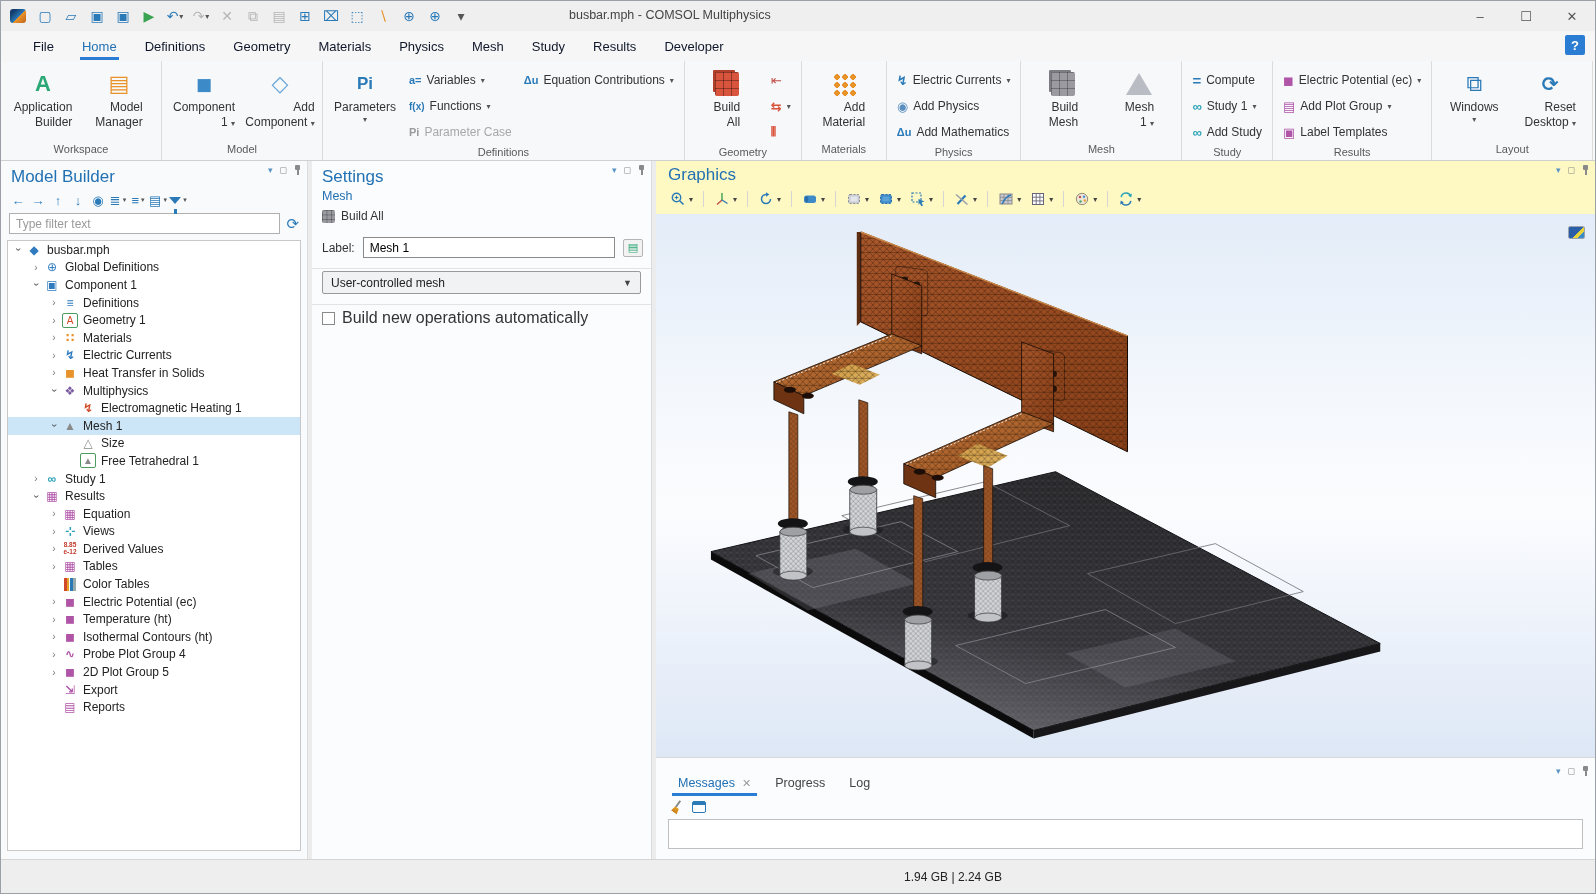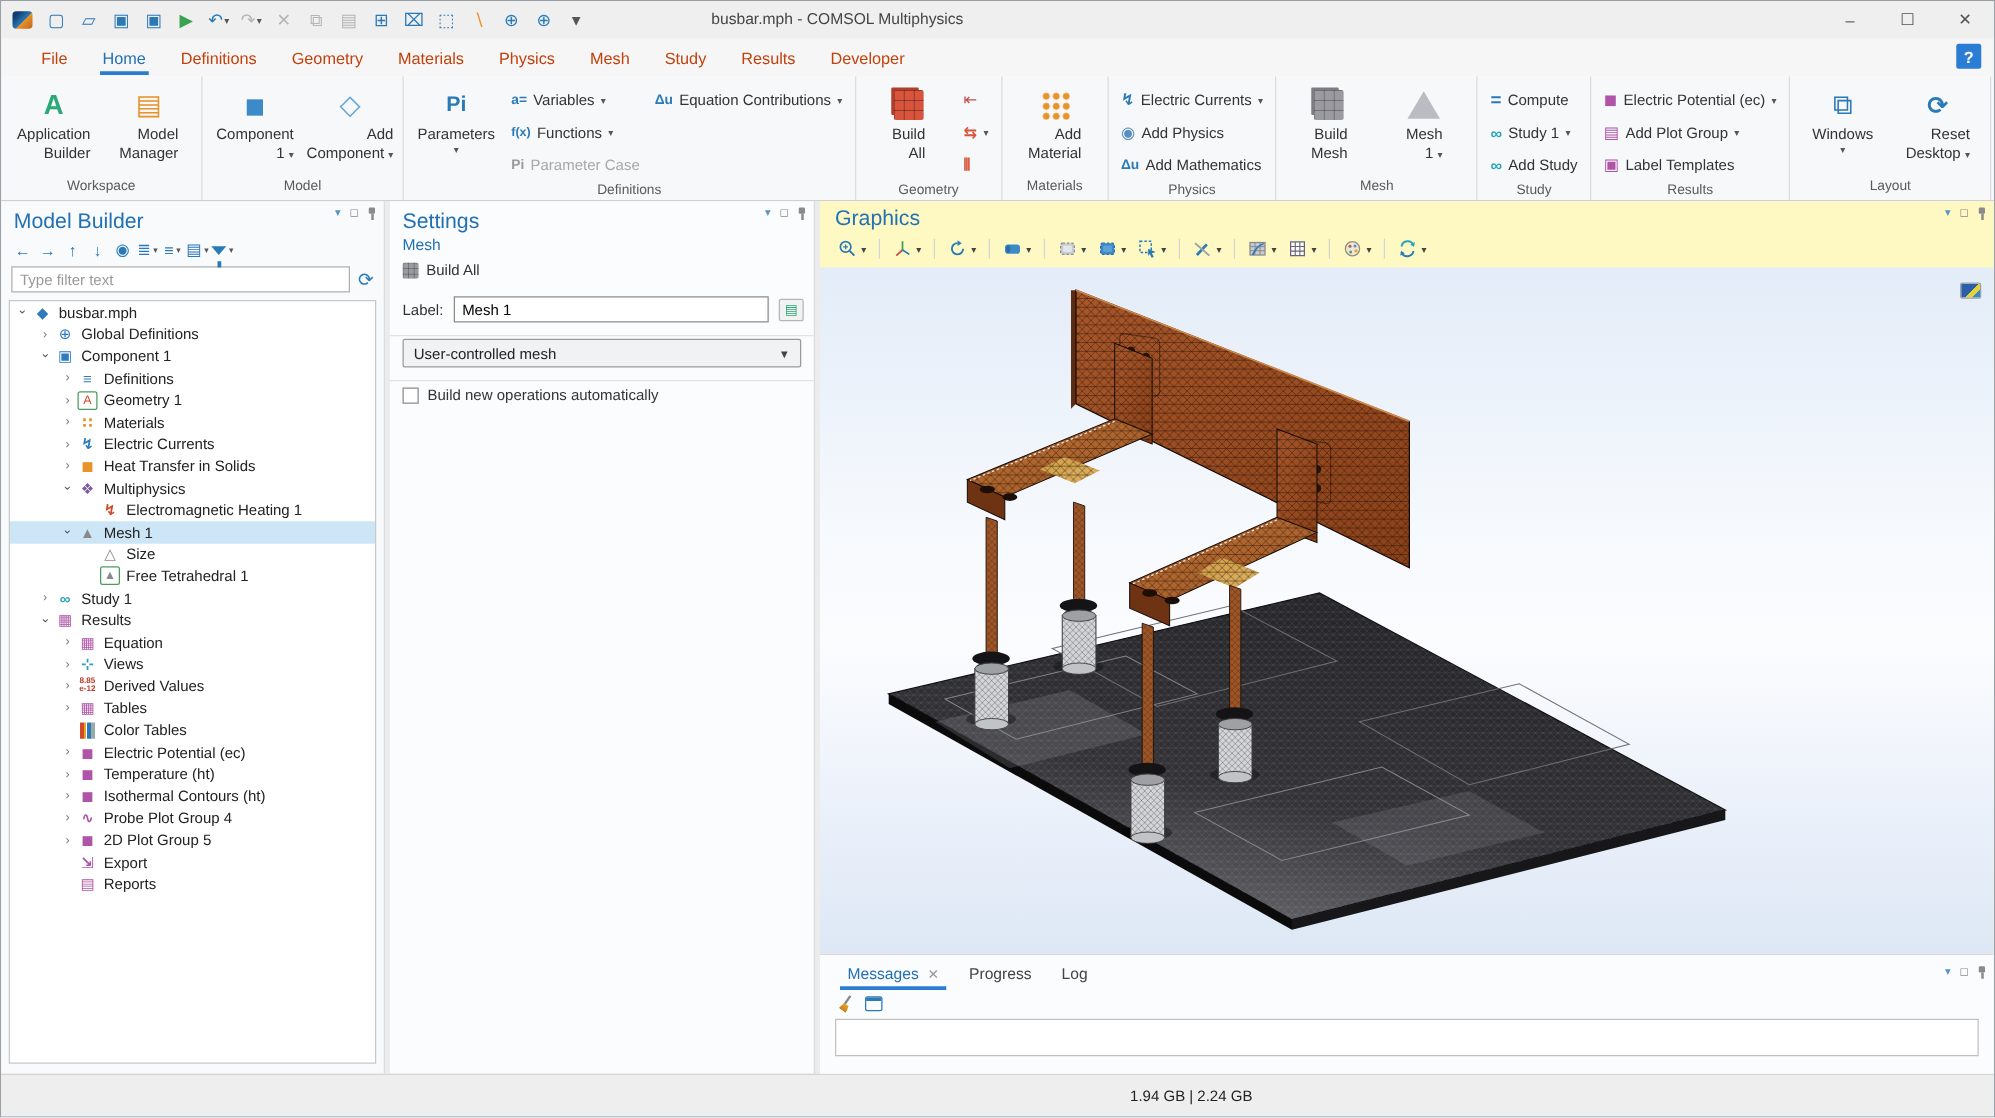--- a/index.html
+++ b/index.html
@@ -13,21 +13,21 @@
   .qat-btn { width:24px; height:22px; display:flex; align-items:center; justify-content:center; font-size:14px; color:#2a7ab8; border-radius:3px; cursor:default; }
   .qat-btn .car { font-size:8px; color:#555; margin-left:1px; }
   .qat-btn.disabled { color:#b5b5b5; }
   .qat-logo { width:16px; height:14px; border-radius:3px; background:linear-gradient(135deg,#123d6e 20%,#2a7ab8 55%,#e8922a 56%,#c2641a); margin-right:2px; }
   .title-text { position:absolute; left:568px; top:7px; font-size:12.5px; color:#444; }
   .win-controls { position:absolute; right:0; top:0; height:30px; display:flex; }
   .win-btn { width:46px; height:30px; display:flex; align-items:center; justify-content:center; font-size:13px; color:#555; }
 
   
   .menubar { height:30px; background:#f6f6f6; display:flex; align-items:center; padding-left:18px; gap:0; position:relative; flex:0 0 auto; }
-  .menu-item { padding:6px 14px 5px 14px; font-size:13px; color:#c2410c; position:relative; cursor:default; }
+  .menu-item { padding:6px 14px 5px 14px; font-size:13px; color:#0f172a; position:relative; cursor:default; }
   .menu-item.active { color:#2271b3; }
   .menu-item.active::after { content:""; position:absolute; left:12px; right:12px; bottom:-1px; height:3px; background:#2b7cd3; }
   .help-btn { position:absolute; right:10px; top:4px; width:20px; height:20px; background:#2b7cd3; color:#fff; font-weight:bold; display:flex; align-items:center; justify-content:center; border-radius:2px; font-size:13px; }
 
   
   .ribbon { height:100px; background:#f7f8fa; border-bottom:1px solid #d0d0d0; display:flex; flex:0 0 auto; }
   .rgroup { display:flex; flex-direction:column; border-right:1px solid #dcdcdc; padding:4px 6px 0 6px; }
   .rgroup-content { flex:1; display:flex; align-items:flex-start; gap:4px; }
   .rgroup-label { height:18px; text-align:center; font-size:11px; color:#5a5a5a; padding-top:1px; }
   .rbig { width:72px; display:flex; flex-direction:column; align-items:center; padding-top:3px; border-radius:3px; cursor:default; }
@@ -84,37 +84,37 @@
   .set-buildall { display:flex; align-items:center; gap:6px; padding:4px 10px 8px 10px; font-size:12px; color:#333; }
   .label-row { display:flex; align-items:center; gap:8px; padding:6px 8px 10px 10px; border-bottom:1px solid #e3e3e3; }
   .label-row label { font-size:12px; color:#333; }
   .label-row input { flex:1; height:21px; border:1px solid #8a8a8a; padding:0 6px; font-size:12px; font-family:inherit; }
   .label-edit-btn { width:20px; height:18px; border:1px solid #b5b5b5; background:#f2f2f2; display:flex; align-items:center; justify-content:center; font-size:11px; color:#2aa876; border-radius:2px; }
   .section-head { display:flex; align-items:center; gap:6px; padding:10px 10px 6px 10px; color:#2271b3; font-size:12.5px; }
   .section-head .schev { font-size:9px; transform:rotate(90deg); display:inline-block; }
   .dropdown { margin:2px 10px 10px 10px; height:23px; background:#f1f2f4; border:1px solid #9a9a9a; border-radius:2px; display:flex; align-items:center; justify-content:space-between; padding:0 8px; font-size:12px; color:#222; }
   .dropdown .dcar { font-size:9px; color:#444; }
   .sec-divider { border-bottom:1px solid #e3e3e3; margin:0 0 0 0; }
-  .check-row { display:flex; align-items:center; gap:7px; padding:4px 10px; font-size:12px; color:#333; }
+  .check-row { display:flex; align-items:center; gap:7px; padding:4px 10px; font-size:16px; color:#333; }
   .checkbox { width:13px; height:13px; border:1px solid #8a8a8a; background:#fff; flex:0 0 auto; }
 
   
   .rightcol { flex:1; display:flex; flex-direction:column; min-width:0; }
   .graphics { height:602px; background:#fef9c3; display:flex; flex-direction:column; position:relative; }
   .gfx-head { padding:4px 8px 0 12px; }
   .gfx-toolbar { display:flex; align-items:center; padding:3px 8px 4px 10px; gap:1px; }
   .gbtn { height:22px; display:flex; align-items:center; gap:3px; padding:0 4px; border-radius:3px; }
   .gbtn .car { font-size:8px; color:#444; }
   .gsep { width:1px; height:16px; background:#d5d5d5; margin:0 5px; }
   .gfx-canvas { flex:1; margin:0; position:relative; background:linear-gradient(180deg,#e3ecf8 0%,#f6f9fd 38%,#fbfcfe 55%,#e7eef9 85%,#dde7f5 100%); }
   .gfx-canvas svg { width:100%; height:100%; display:block; }
   .snap-icon { position:absolute; right:10px; top:12px; width:17px; height:13px; border-radius:2px; background:linear-gradient(135deg,#2a5fa8 0 55%,#e8d23a 55% 75%,#3a8ac8 75%); border:1px solid #98a2b0; }
 
   .messages { flex:1; background:#fbfcfd; border-top:1px solid #d8d8d8; display:flex; flex-direction:column; position:relative; }
-  .msg-tabs { display:flex; align-items:center; gap:0; padding:5px 0 0 12px; }
+  .msg-tabs { display:flex; align-items:center; gap:0; padding:15px 0 0 12px; }
   .msg-tab { padding:3px 14px 5px 10px; font-size:12.5px; color:#444; position:relative; display:flex; align-items:center; gap:7px; }
   .msg-tab.active { color:#2271b3; }
   .msg-tab.active::after { content:""; position:absolute; left:4px; right:8px; bottom:-1px; height:3px; background:#2b7cd3; }
   .msg-tab .closex { color:#9a9a9a; font-size:11px; }
   .msg-toolbar { display:flex; gap:8px; padding:5px 0 3px 14px; align-items:center; }
   .broom { width:14px; height:14px; position:relative; display:inline-block; }
   .broom::before { content:""; position:absolute; left:7px; top:0; width:2px; height:8px; background:#8a8a8a; transform:rotate(35deg); }
   .broom::after { content:""; position:absolute; left:2px; top:7px; width:7px; height:6px; background:linear-gradient(180deg,#e8a22a,#c87f1a); clip-path:polygon(20% 0,80% 0,100% 100%,0 100%); transform:rotate(35deg); }
   .msg-table-ic { width:14px; height:12px; border:1.5px solid #2a7ab8; border-radius:2px; background:linear-gradient(#2a7ab8 3px,transparent 3px); }
   .msg-box { margin:2px 12px 10px 12px; height:30px; background:#fff; border:1px solid #c0c0c0; }

